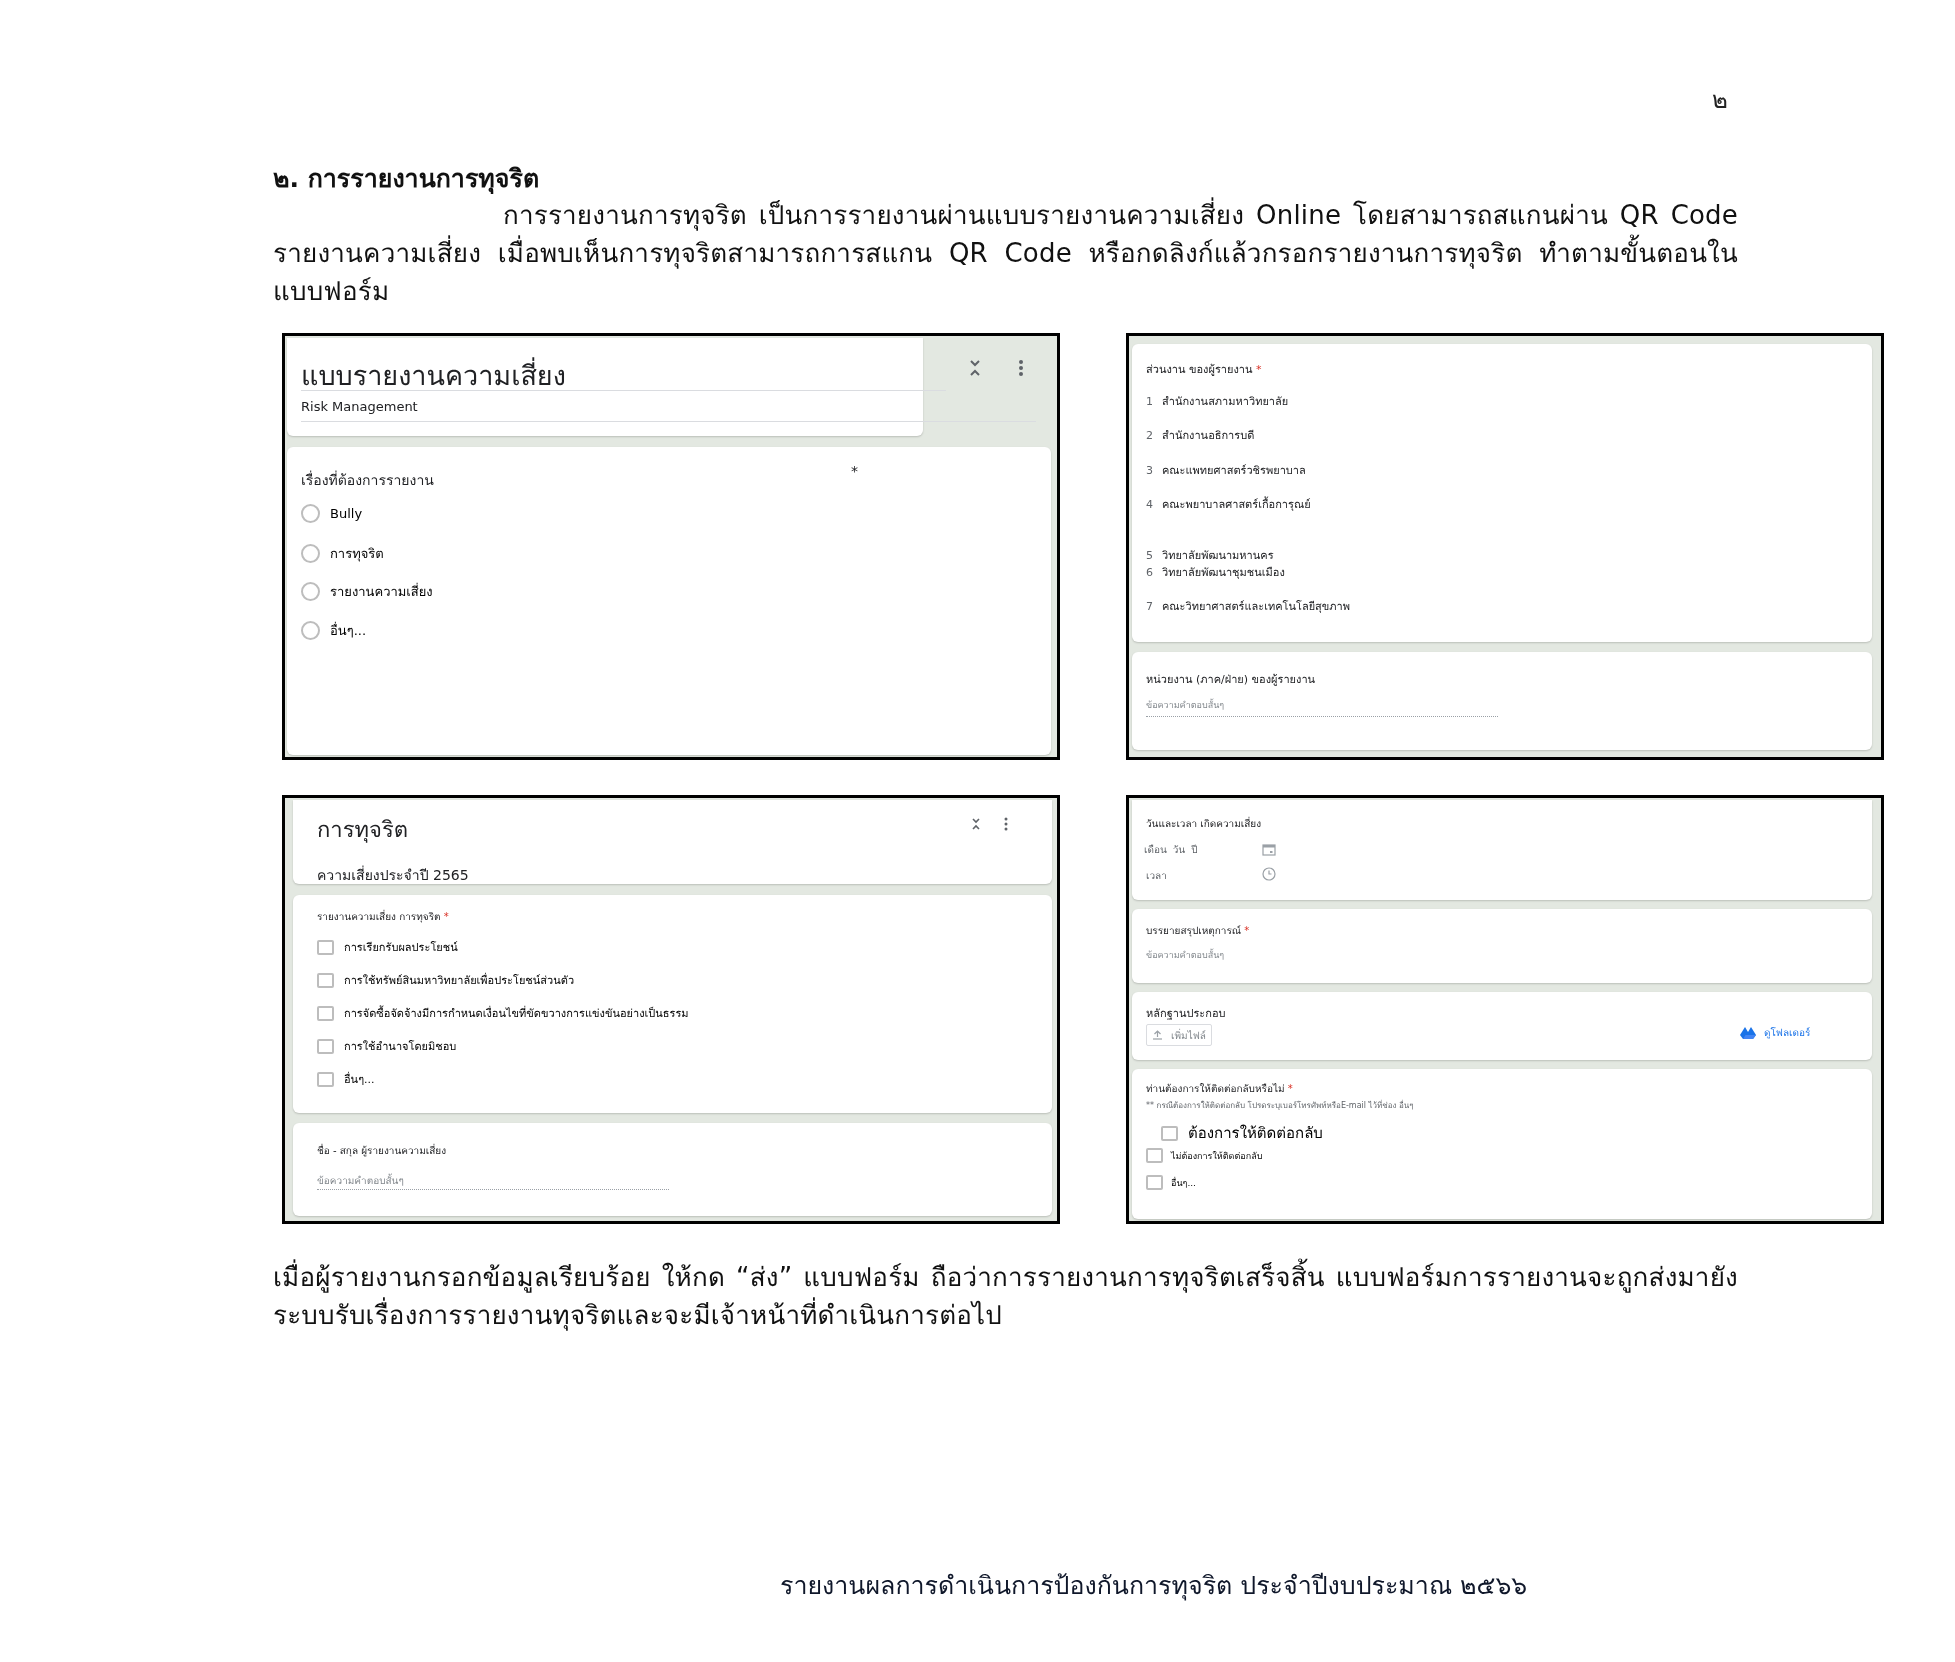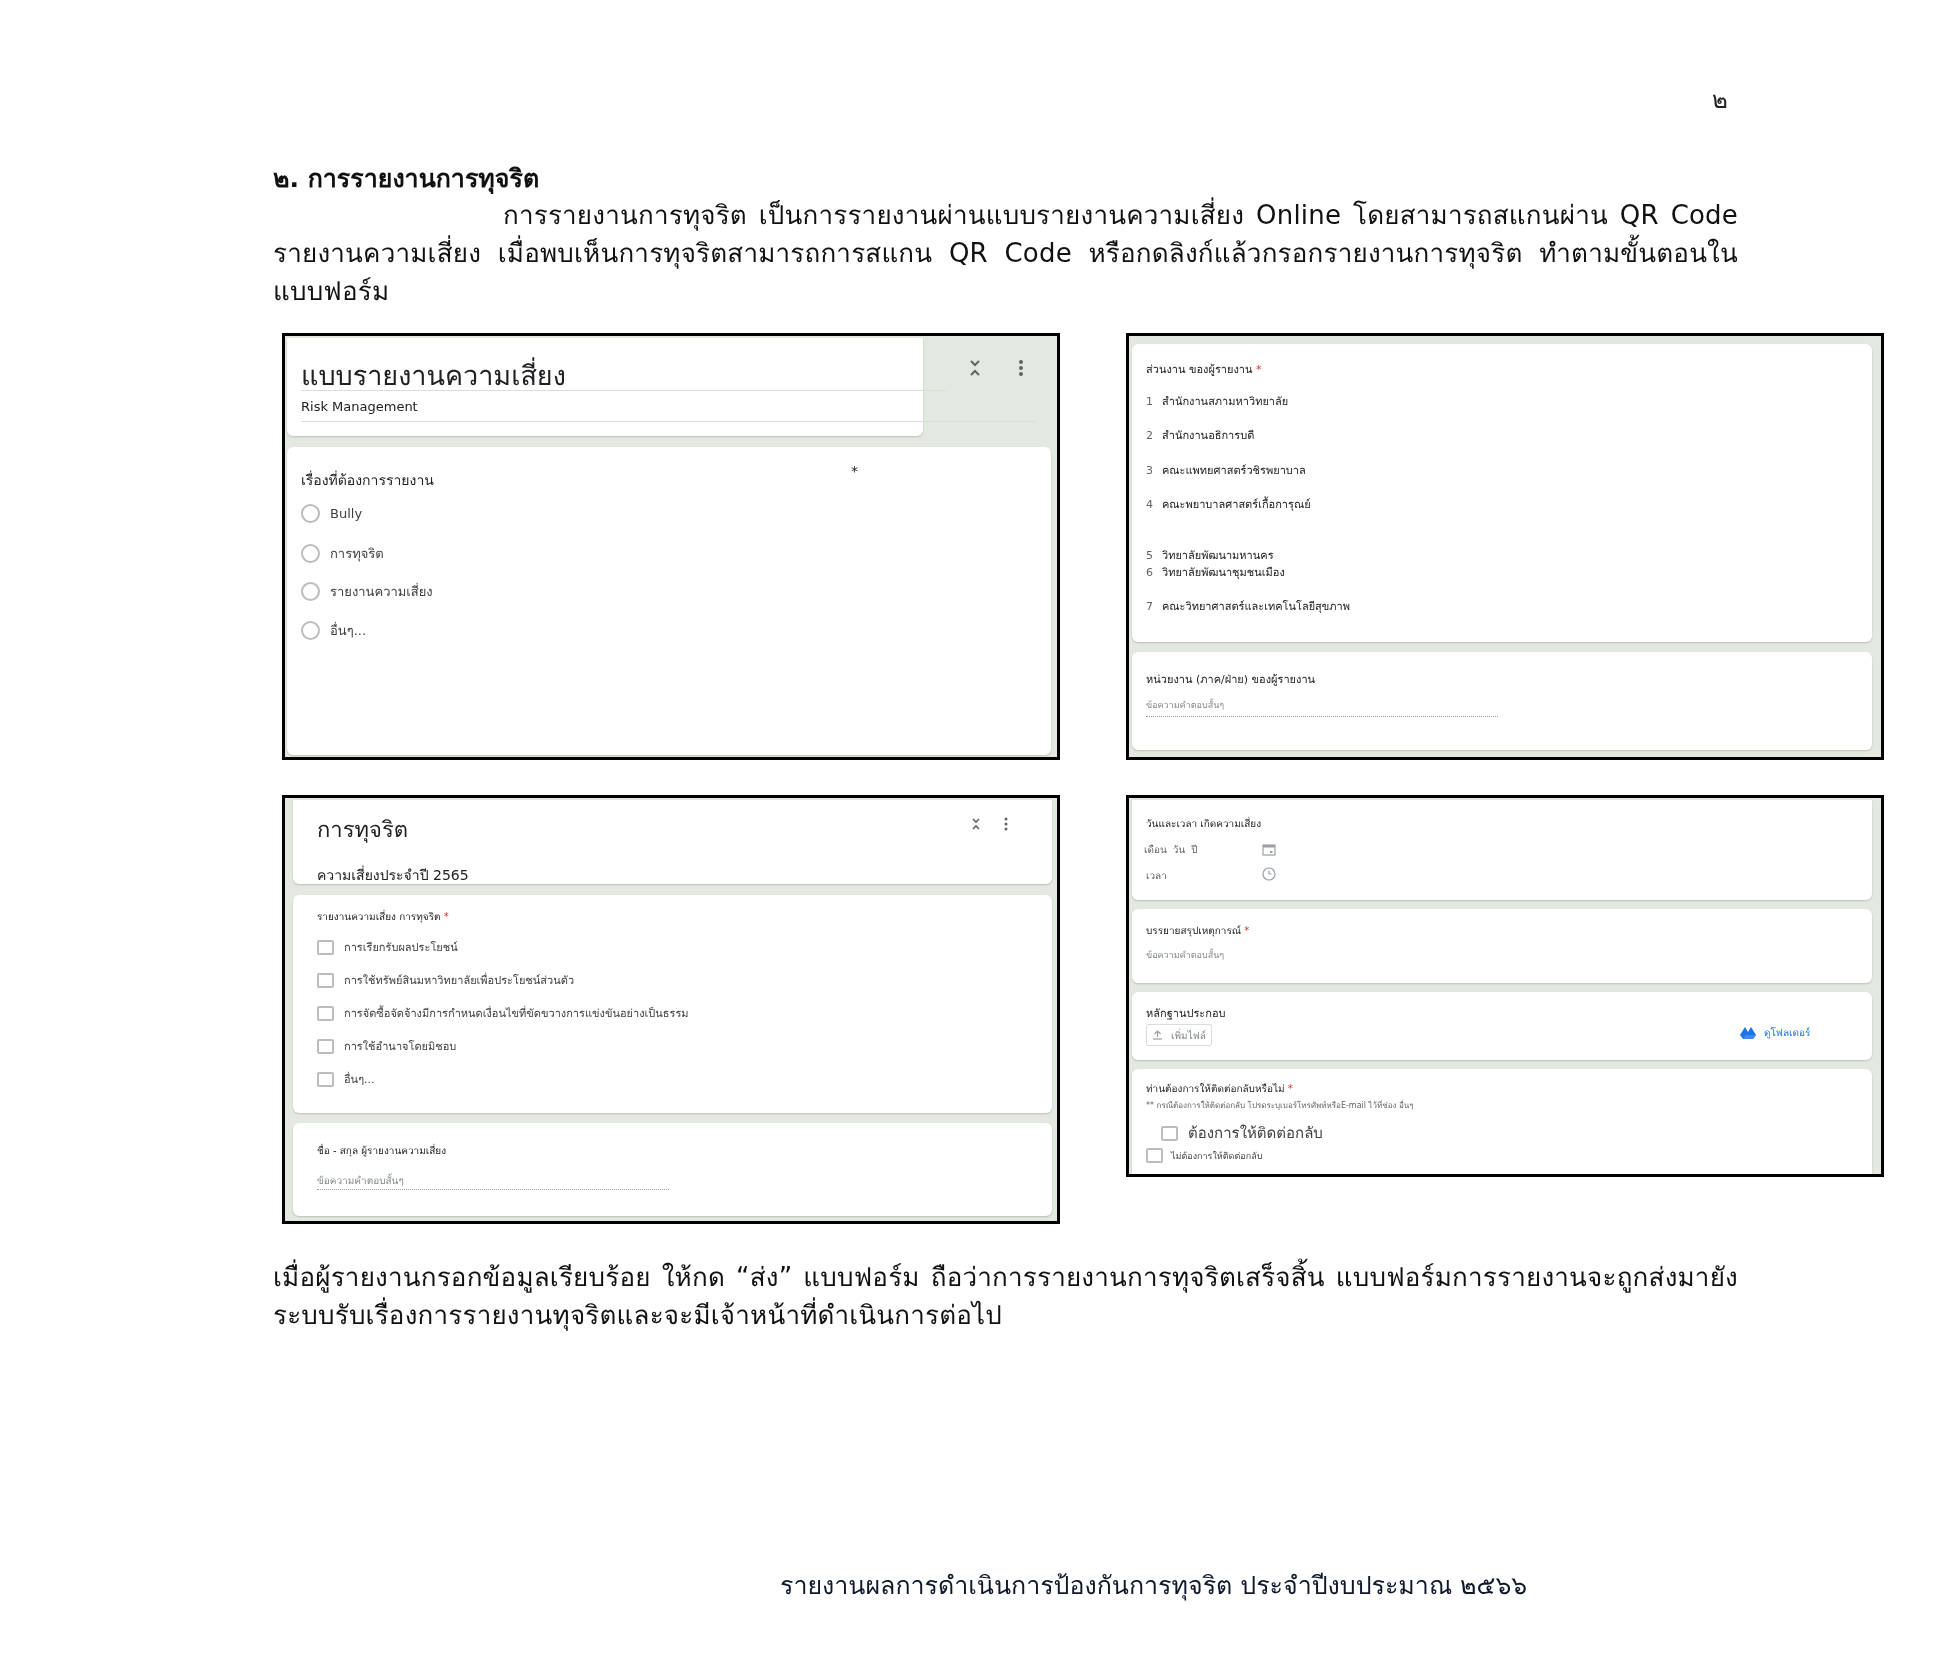--- a/index.html
+++ b/index.html
@@ -14,35 +14,35 @@
   .para-intro { top: 196px; text-indent: 230px; text-align: justify; text-align-last: left; }
   .para-outro { top: 1250px; text-align: justify; text-align-last: left; margin-top: 8px; }
 
   .footer { position: absolute; left: 780px; top: 1565px; font-size: 25px; color: #0f172a; }
 
   
   .shot { position: absolute; border: 3px solid #000; background: #e3e8e1; overflow: hidden; }
   .shot-tl { left: 282px; top: 333px; width: 778px; height: 427px; }
   .shot-tr { left: 1126px; top: 333px; width: 758px; height: 427px; }
   .shot-bl { left: 282px; top: 795px; width: 778px; height: 429px; }
-  .shot-br { left: 1126px; top: 795px; width: 758px; height: 382px; }
+  .shot-br { left: 1126px; top: 795px; width: 758px; height: 429px; }
 
   .card { position: absolute; background: #fff; border-radius: 6px; box-shadow: 0 1px 2px rgba(0,0,0,0.18); }
 
   .form-title { position: absolute; color: #202124; font-family: "DejaVu Sans", sans-serif; }
   .muted { color: #5f6368; }
   .req { color: #d93025; }
 
   .icon-btn { position: absolute; width: 18px; height: 24px; display: flex; align-items: center; justify-content: center; }
 
   .underline { position: absolute; height: 1px; background: #dadce0; }
   .dotted { position: absolute; height: 0; border-bottom: 1px dotted #9aa0a6; }
 
   .q-label { position: absolute; font-size: 14px; color: #202124; white-space: nowrap; }
-  .opt { position: absolute; display: flex; align-items: center; gap: 10px; font-size: 13px; color: #404040; white-space: nowrap; }
+  .opt { position: absolute; display: flex; align-items: center; gap: 10px; font-size: 13px; color: #000000; white-space: nowrap; }
   .radio { width: 19px; height: 19px; border: 2px solid #bdbdbd; border-radius: 50%; flex: none; }
   .check { width: 17px; height: 15px; border: 2px solid #bdbdbd; border-radius: 2px; flex: none; }
   .opt-small { font-size: 11px; }
   .num-item { position: absolute; font-size: 11px; color: #202124; white-space: nowrap; }
   .num-item .n { display: inline-block; width: 16px; color: #5f6368; }
   .placeholder { position: absolute; font-size: 10px; color: #80868b; white-space: nowrap; }
   .small-label { position: absolute; font-size: 10px; color: #5f6368; white-space: nowrap; }
   .upload-btn { position: absolute; border: 1px solid #dadce0; border-radius: 2px; background: #fff; display: flex; align-items: center; justify-content: center; gap: 8px; font-size: 10px; color: #80868b; }
   .drive-link { position: absolute; display: flex; align-items: center; gap: 8px; font-size: 10px; color: #1a73e8; white-space: nowrap; }
   .note { position: absolute; font-size: 8px; color: #5f6368; white-space: nowrap; }

